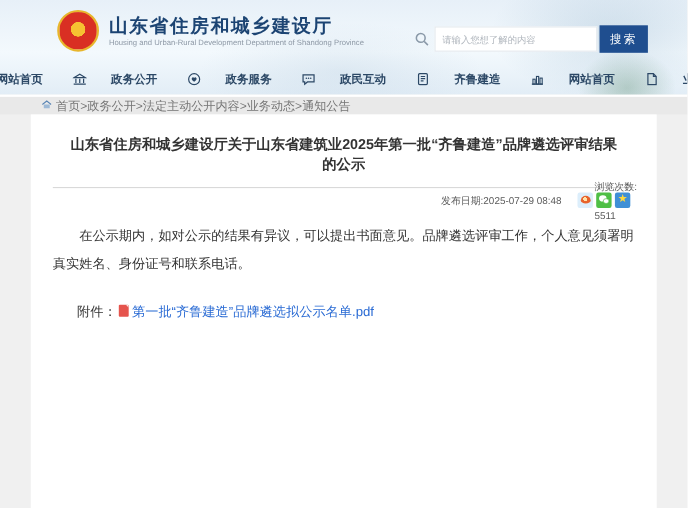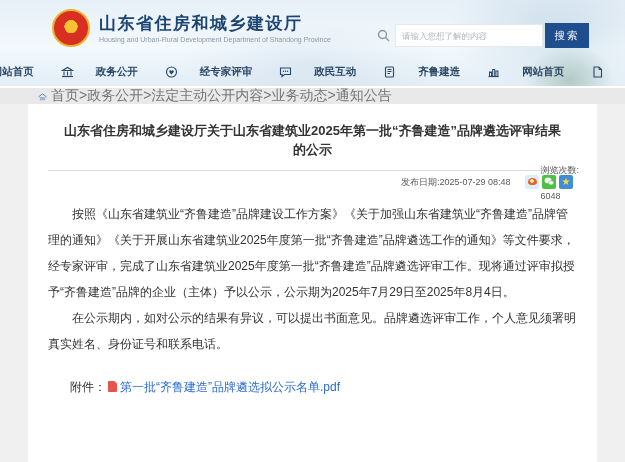--- a/index.html
+++ b/index.html
@@ -59,21 +59,21 @@
   }
   .nav-item {
     display:flex; align-items:center; gap:22px; cursor:pointer;
     font-size:10.5px; font-weight:bold; color:#2c4866; white-space:nowrap;
   }
   .nav-item svg { display:block; }
   
   .breadcrumb-bar {
     height:16px; background:#e9e9e9;
     display:flex; align-items:center; padding-left:38px; gap:4px;
-    font-size:14px; color:#767676;text-align:right;
+    font-size:11px; color:#767676;text-align:right;
   }
   
   .content-card {
     margin:0 28px; background:#ffffff; height:404px;
     padding:14px 18px 0; position:relative;
   }
   .article-title {
     text-align:center; font-size:13px; font-weight:bold; color:#333;
     margin:4px 18px 10px; line-height:1.45;
   }
@@ -154,21 +154,21 @@
         </span>
       <span>政务公开</span>
     </div>
     <div class="nav-item">
       <span>
           <svg width="13" height="12" viewBox="0 0 13 12">
             <circle cx="6.5" cy="6" r="5" fill="none" stroke="#2c4866" stroke-width="1.1"></circle>
             <path d="M6.5 8.4 C4.6 6.9 3.8 5.8 4.5 4.8 C5 4.1 6.1 4.2 6.5 5 C6.9 4.2 8 4.1 8.5 4.8 C9.2 5.8 8.4 6.9 6.5 8.4 Z" fill="#2c4866"></path>
           </svg>
         </span>
-      <span>经专家评审</span>
+      <span>政务服务</span>
     </div>
     <div class="nav-item">
       <span>
           <svg width="13" height="12" viewBox="0 0 13 12">
             <path d="M1.5 2 h10 v6.5 h-6 l-2.5 2 v-2 h-1.5 Z" fill="none" stroke="#2c4866" stroke-width="1.1"></path>
             <circle cx="4.5" cy="5.2" r=".7" fill="#2c4866"></circle>
             <circle cx="6.5" cy="5.2" r=".7" fill="#2c4866"></circle>
             <circle cx="8.5" cy="5.2" r=".7" fill="#2c4866"></circle>
           </svg>
         </span>
@@ -217,38 +217,37 @@
 </div>
 
 <div class="content-card">
   <div class="article-title">山东省住房和城乡建设厅关于山东省建筑业2025年第一批“齐鲁建造”品牌遴选评审结果的公示</div>
   <hr class="title-divider">
 
   <div class="meta-row">
     <span>发布日期:2025-07-29 08:48</span>
     <span class="meta-views">
       <span>浏览次数:</span>
-      <span>6048</span>
+      <span>5511</span>
     </span>
     <span class="share-icons">
       <span class="share-icon share-weibo">
           <span class="weibo-dot"></span>
         </span>
       <span class="share-icon share-wechat">
           <svg width="10" height="9" viewBox="0 0 10 9">
             <ellipse cx="4" cy="3.4" rx="3.4" ry="2.8" fill="#fff"></ellipse>
             <ellipse cx="7" cy="5.8" rx="2.6" ry="2.2" fill="#fff" stroke="#4fbf45" stroke-width=".6"></ellipse>
           </svg>
         </span>
       <span class="share-icon share-fav">★</span>
     </span>
   </div>
 
   <div class="article-body">
-    <p>按照《山东省建筑业“齐鲁建造”品牌建设工作方案》《关于加强山东省建筑业“齐鲁建造”品牌管理的通知》《关于开展山东省建筑业2025年度第一批“齐鲁建造”品牌遴选工作的通知》等文件要求，经专家评审，完成了山东省建筑业2025年度第一批“齐鲁建造”品牌遴选评审工作。现将通过评审拟授予“齐鲁建造”品牌的企业（主体）予以公示，公示期为2025年7月29日至2025年8月4日。</p>
     <p>在公示期内，如对公示的结果有异议，可以提出书面意见。品牌遴选评审工作，个人意见须署明真实姓名、身份证号和联系电话。</p>
   </div>
 
   <div class="attachment">
     <span>附件：</span><span class="pdf-icon"></span><a class="attach-link">第一批“齐鲁建造”品牌遴选拟公示名单.pdf</a>
   </div>
 
   <div class="signature-block">
     <div>山东省住房和城乡建设厅</div>
   </div>

